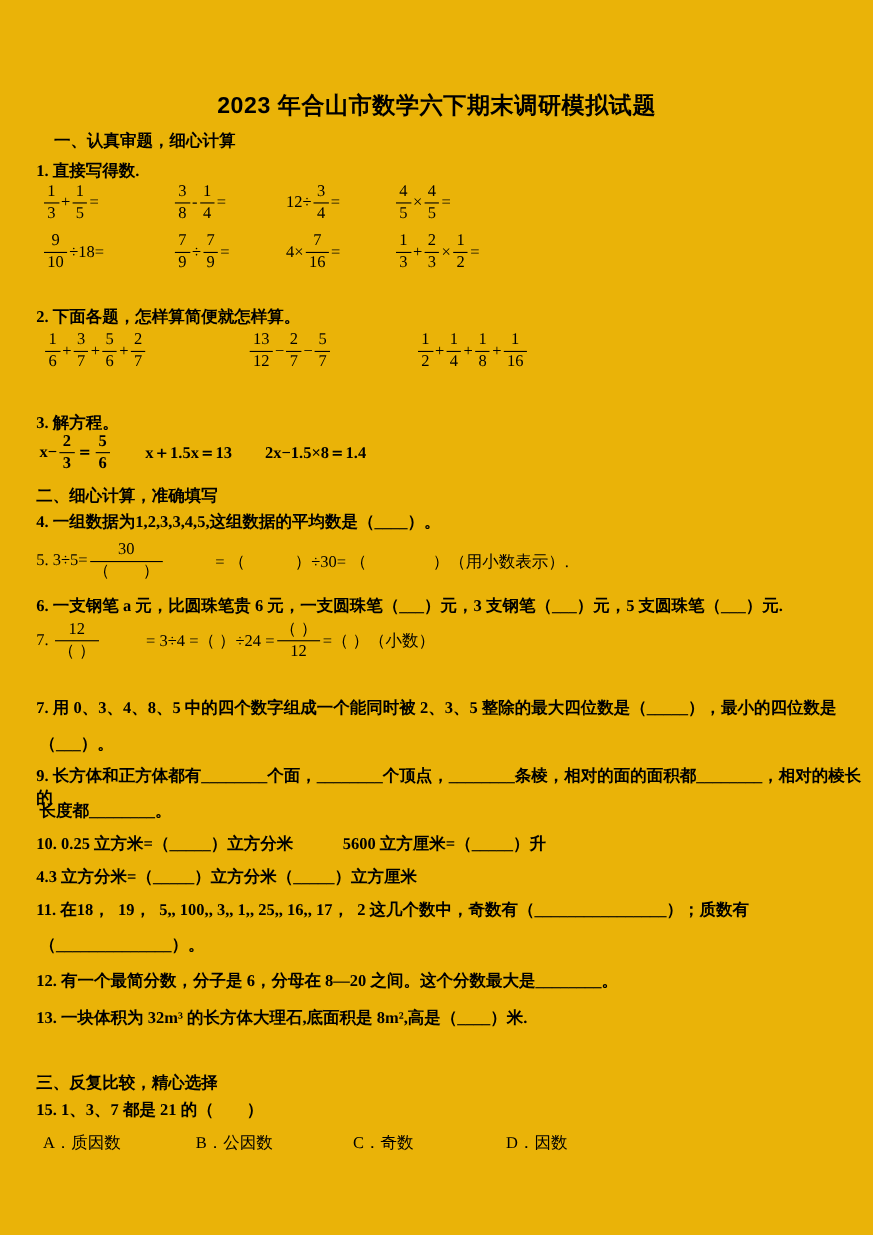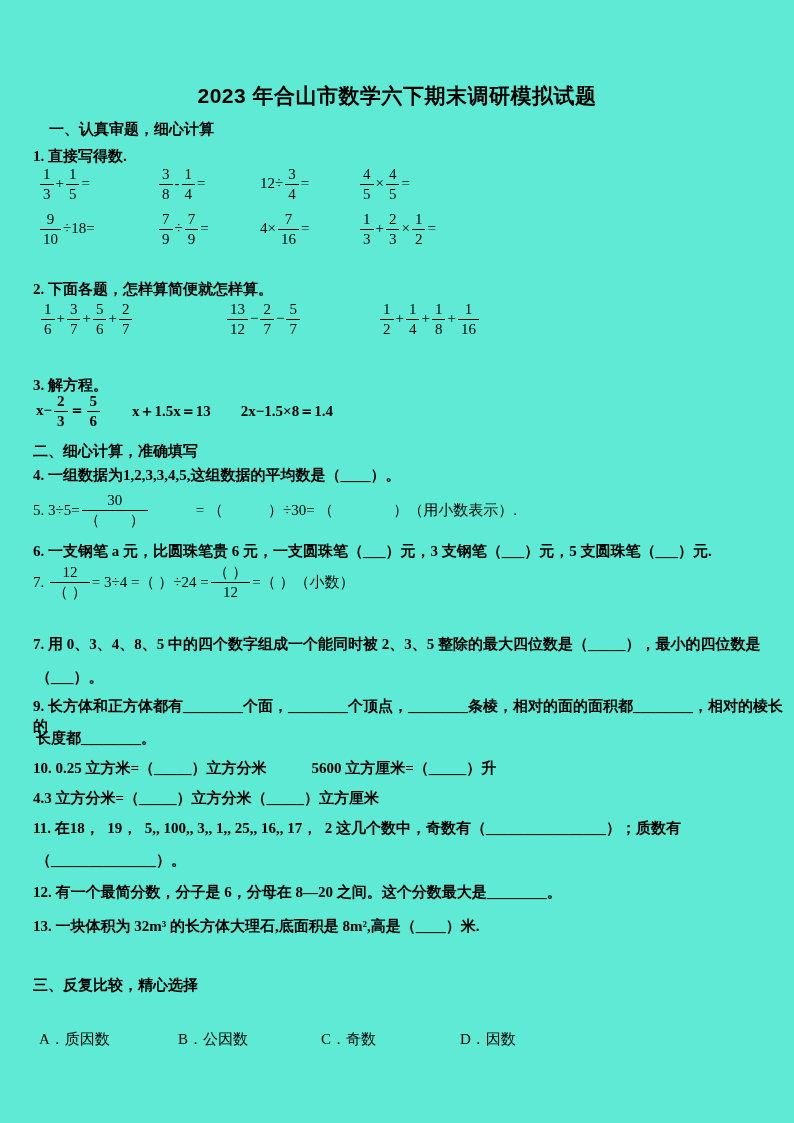--- a/index.html
+++ b/index.html
@@ -1,20 +1,20 @@
 <!DOCTYPE html>
 <html><head>
 <meta charset="utf-8">
 <style>
   html,body{margin:0;padding:0;background:#ffffff;}
   .page{
     position:relative;
     width:794px;
     height:1123px;
-    background:#5eead4;
+    background:#eab308;
     color:#000000;
     font-family:"Liberation Serif","DejaVu Serif",serif;
     font-size:15px;
     overflow:hidden;
   }
   .line{
     position:absolute;
     white-space:pre-wrap;
     line-height:1.35;
     font-weight:bold;
@@ -91,40 +91,41 @@
   </div>
 
   <div class="line bold" style="top:441px;left:33px;">二、细心计算，准确填写</div>
 
   <div class="line" style="top:465px;left:33px;">4. 一组数据为1,2,3,3,4,5,这组数据的平均数是（____）。</div>
 
   <div class="mathline" style="top:492px;left:33px;justify-content:flex-end;"><span style="white-space: pre;">5. 3÷5=</span><span class="frac"><span class="fn">30</span><span class="fd">（　　）</span></span><span style="white-space: pre; margin-left: 46px;">= （　　　）÷30= （　　　　）（用小数表示）.</span></div>
 
   <div class="line" style="top:541px;left:33px;">6. 一支钢笔 a 元，比圆珠笔贵 6 元，一支圆珠笔（___）元，3 支钢笔（___）元，5 支圆珠笔（___）元.</div>
 
-  <div class="mathline" style="top:564px;left:33px;"><span style="white-space: pre;">7. </span><span class="frac"><span class="fn">12</span><span class="fd">（ ）</span></span><span style="white-space: pre;">= 3÷4 =（ ）÷24 =</span><span class="frac"><span class="fn">（ ）</span><span class="fd">12</span></span><span style="white-space: pre;">=（ ）（小数）</span></div>
+  <div class="mathline" style="top:564px;left:33px;"><span style="white-space: pre;">7. </span><span class="frac"><span class="fn">12</span><span class="fd">（ ）</span></span><span style="white-space: pre; margin-left: 41px;">= 3÷4 =（ ）÷24 =</span><span class="frac"><span class="fn">（ ）</span><span class="fd">12</span></span><span style="white-space: pre;">=（ ）（小数）</span></div>
 
   <div class="line" style="top:634px;left:33px;">7. 用 0、3、4、8、5 中的四个数字组成一个能同时被 2、3、5 整除的最大四位数是（_____），最小的四位数是</div>
   <div class="line" style="top:667px;left:36px;">（___）。</div>
 
   <div class="line" style="top:696px;left:33px;">9. 长方体和正方体都有________个面，________个顶点，________条棱，相对的面的面积都________，相对的棱长的</div>
   <div class="line" style="top:728px;left:36px;">长度都________。</div>
 
   <div class="line" style="top:758px;left:33px;">10. 0.25 立方米=（_____）立方分米　　　5600 立方厘米=（_____）升</div>
   <div class="line" style="top:788px;left:33px;">4.3 立方分米=（_____）立方分米（_____）立方厘米</div>
 
   <div class="line" style="top:818px;left:33px;">11. 在18，  19，  5,, 100,, 3,, 1,, 25,, 16,, 17，  2 这几个数中，奇数有（________________）；质数有</div>
   <div class="line" style="top:850px;left:36px;">（______________）。</div>
 
   <div class="line" style="top:882px;left:33px;">12. 有一个最简分数，分子是 6，分母在 8—20 之间。这个分数最大是________。</div>
 
   <div class="line" style="top:916px;left:33px;">13. 一块体积为 32m³ 的长方体大理石,底面积是 8m²,高是（____）米.</div>
 
 
   <div class="line bold" style="top:975px;left:33px;">三、反复比较，精心选择</div>
 
+  <div class="line" style="top:1000px;left:33px;">15. 1、3、7 都是 21 的（　　）</div>
 
   <span class="opt" style="top:1030px;left:39px;">A．质因数</span>
   <span class="opt" style="top:1030px;left:178px;">B．公因数</span>
   <span class="opt" style="top:1030px;left:321px;">C．奇数</span>
   <span class="opt" style="top:1030px;left:460px;">D．因数</span>
 
 </div>
 
 </body></html>

